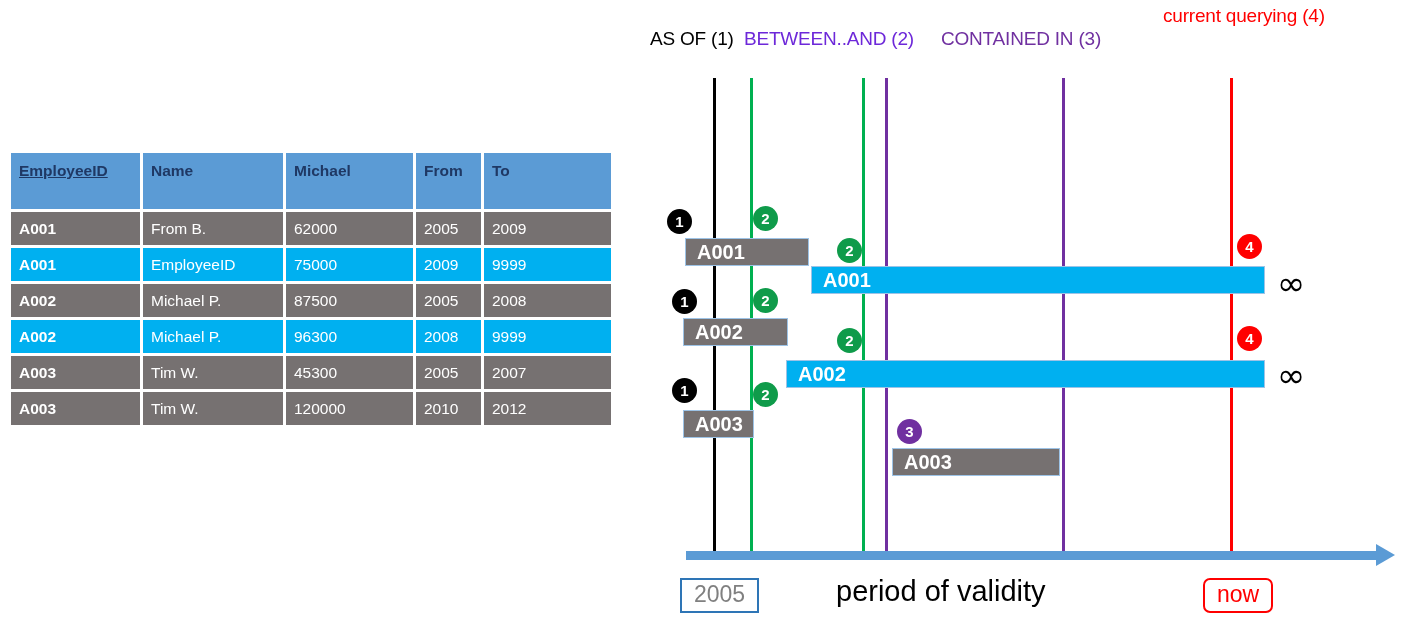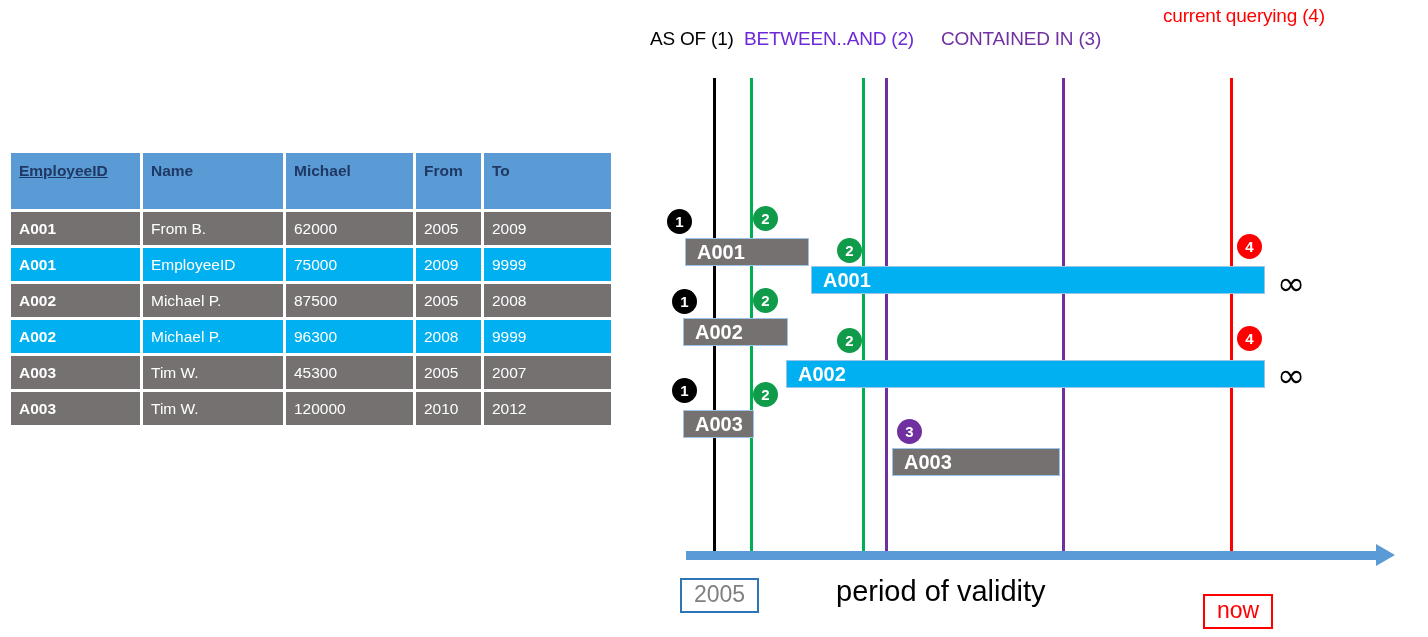--- a/index.html
+++ b/index.html
@@ -268,16 +268,16 @@
     <div id="infinities">
         <div class="infinity" style="left: 1277px; top: 266px;">∞</div>
         <div class="infinity" style="left: 1277px; top: 358px;">∞</div>
       </div>
 
     <div class="axis-line" style="left:686px; top:551px; width:690px;"></div>
     <div class="axis-arrow" style="left:1376px; top:544px;"></div>
 
     <div class="tagbox start" style="left:680px; top:578px;">2005</div>
     <div id="axis-caption" style="left:836px; top:575px;">period of validity</div>
-    <div class="tagbox now" style="left:1203px; top:594px;">now</div>
+    <div class="tagbox now" style="left:1203px; top:578px;border-radius:7px;">now</div>
 
   </div>
 </div>
 
 </body></html>

